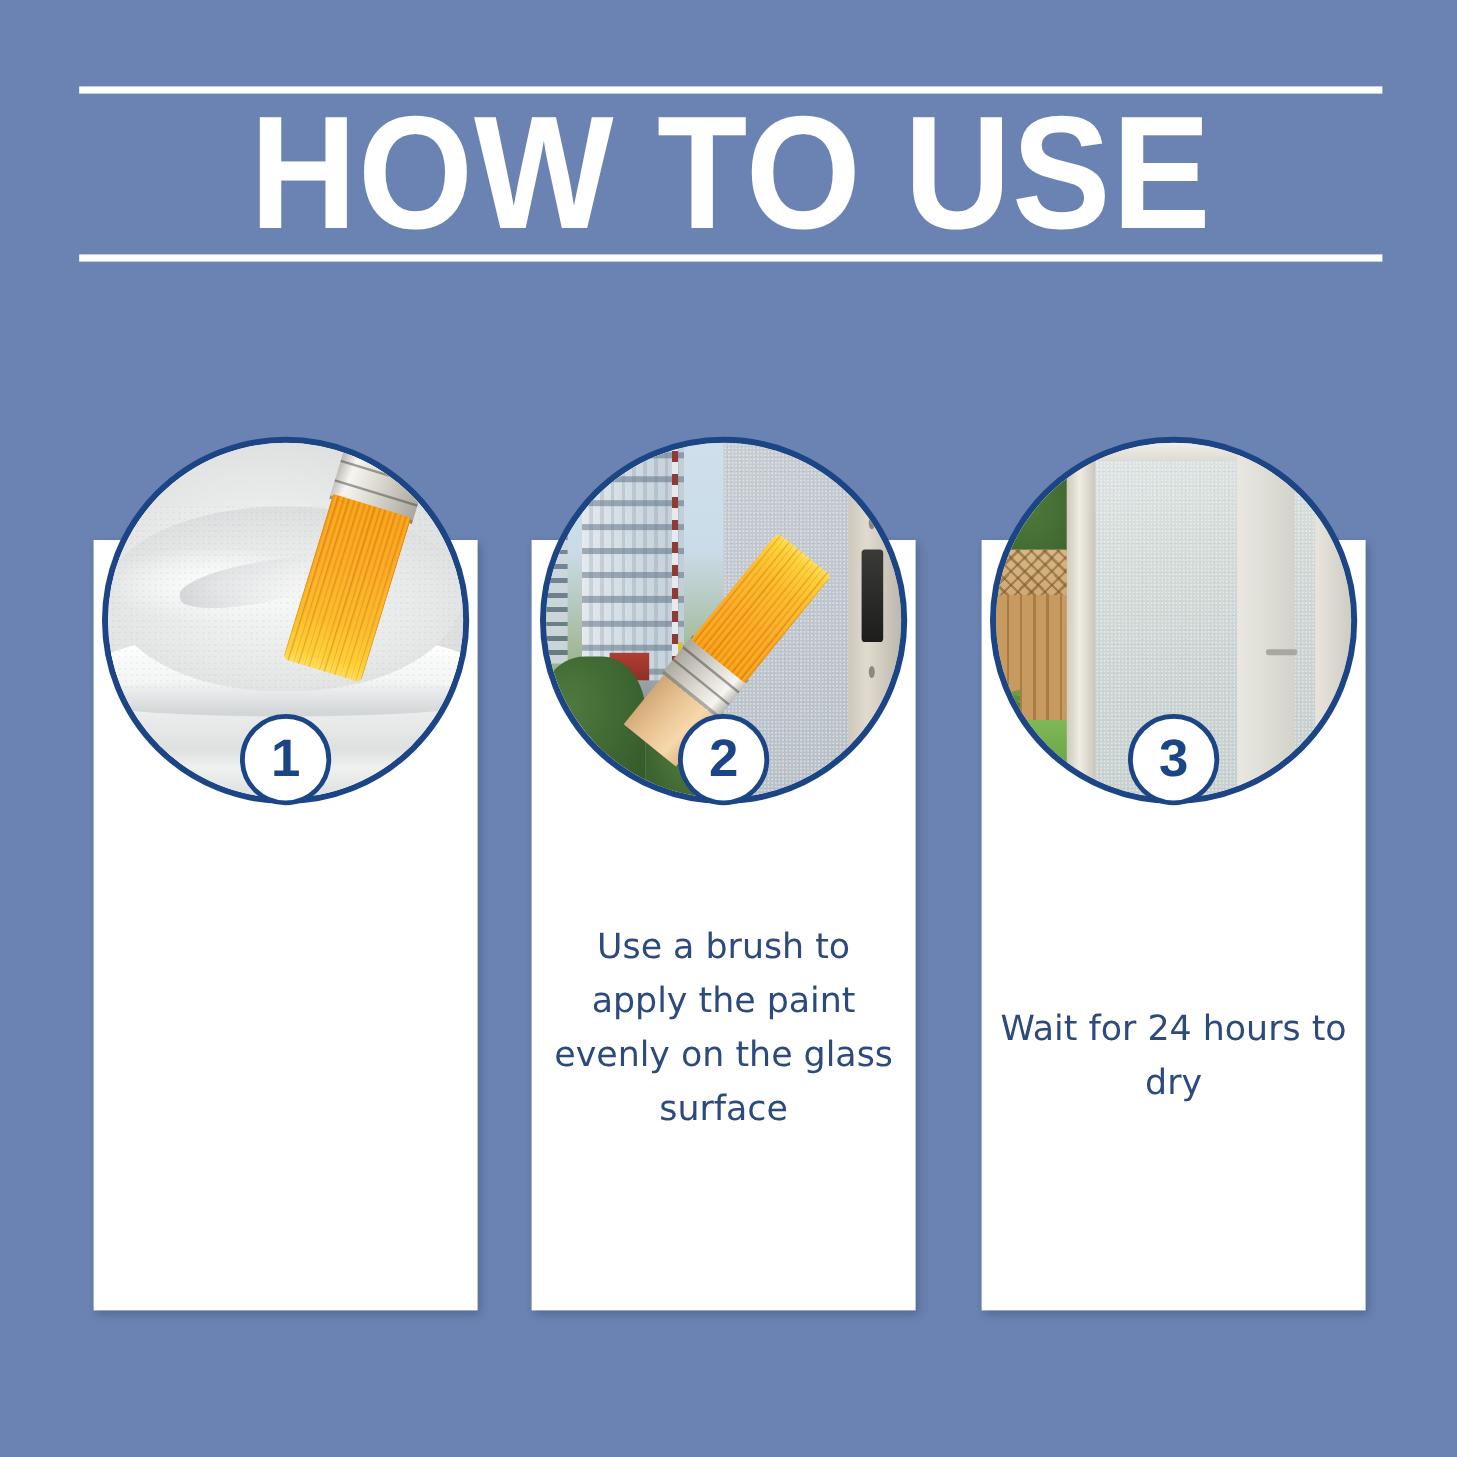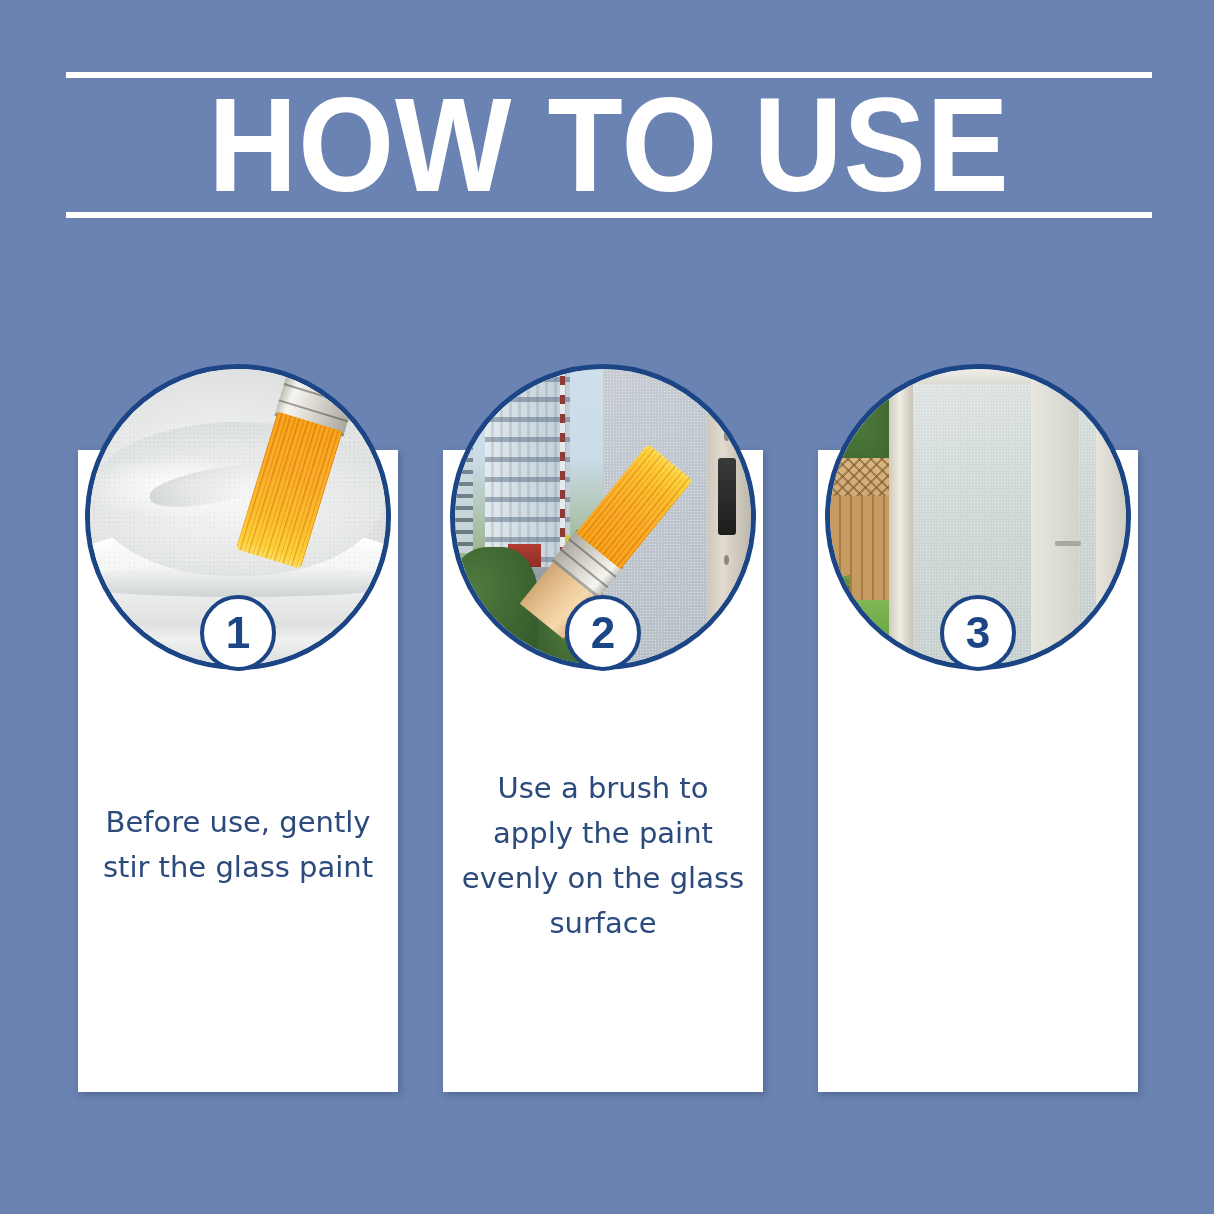--- a/index.html
+++ b/index.html
@@ -520,21 +520,20 @@
         <div class="brush-ferrule"></div>
         <div class="brush-bristles"></div>
       </div>
     </div>
   </div>
 
   <div class="step-badge">
     <span>1</span>
   </div>
 
-  <div class="caption" id="caption-1">Before use, gently stir the glass paint</div>
 </div>
 
 <div class="card" id="card-2">
 
   <div class="photo-circle">
     <div class="photo-inner">
       <div class="win-outside">
         <div class="win-building2"></div>
         <div class="win-building">
           <div class="win-building-windows"></div>
@@ -590,13 +589,14 @@
         <div class="door-latch"></div>
       </div>
       <div class="door-right-frame"></div>
     </div>
   </div>
 
   <div class="step-badge">
     <span>3</span>
   </div>
 
+  <div class="caption" id="caption-3">Wait for 24 hours to dry</div>
 </div>
 
 </body></html>

